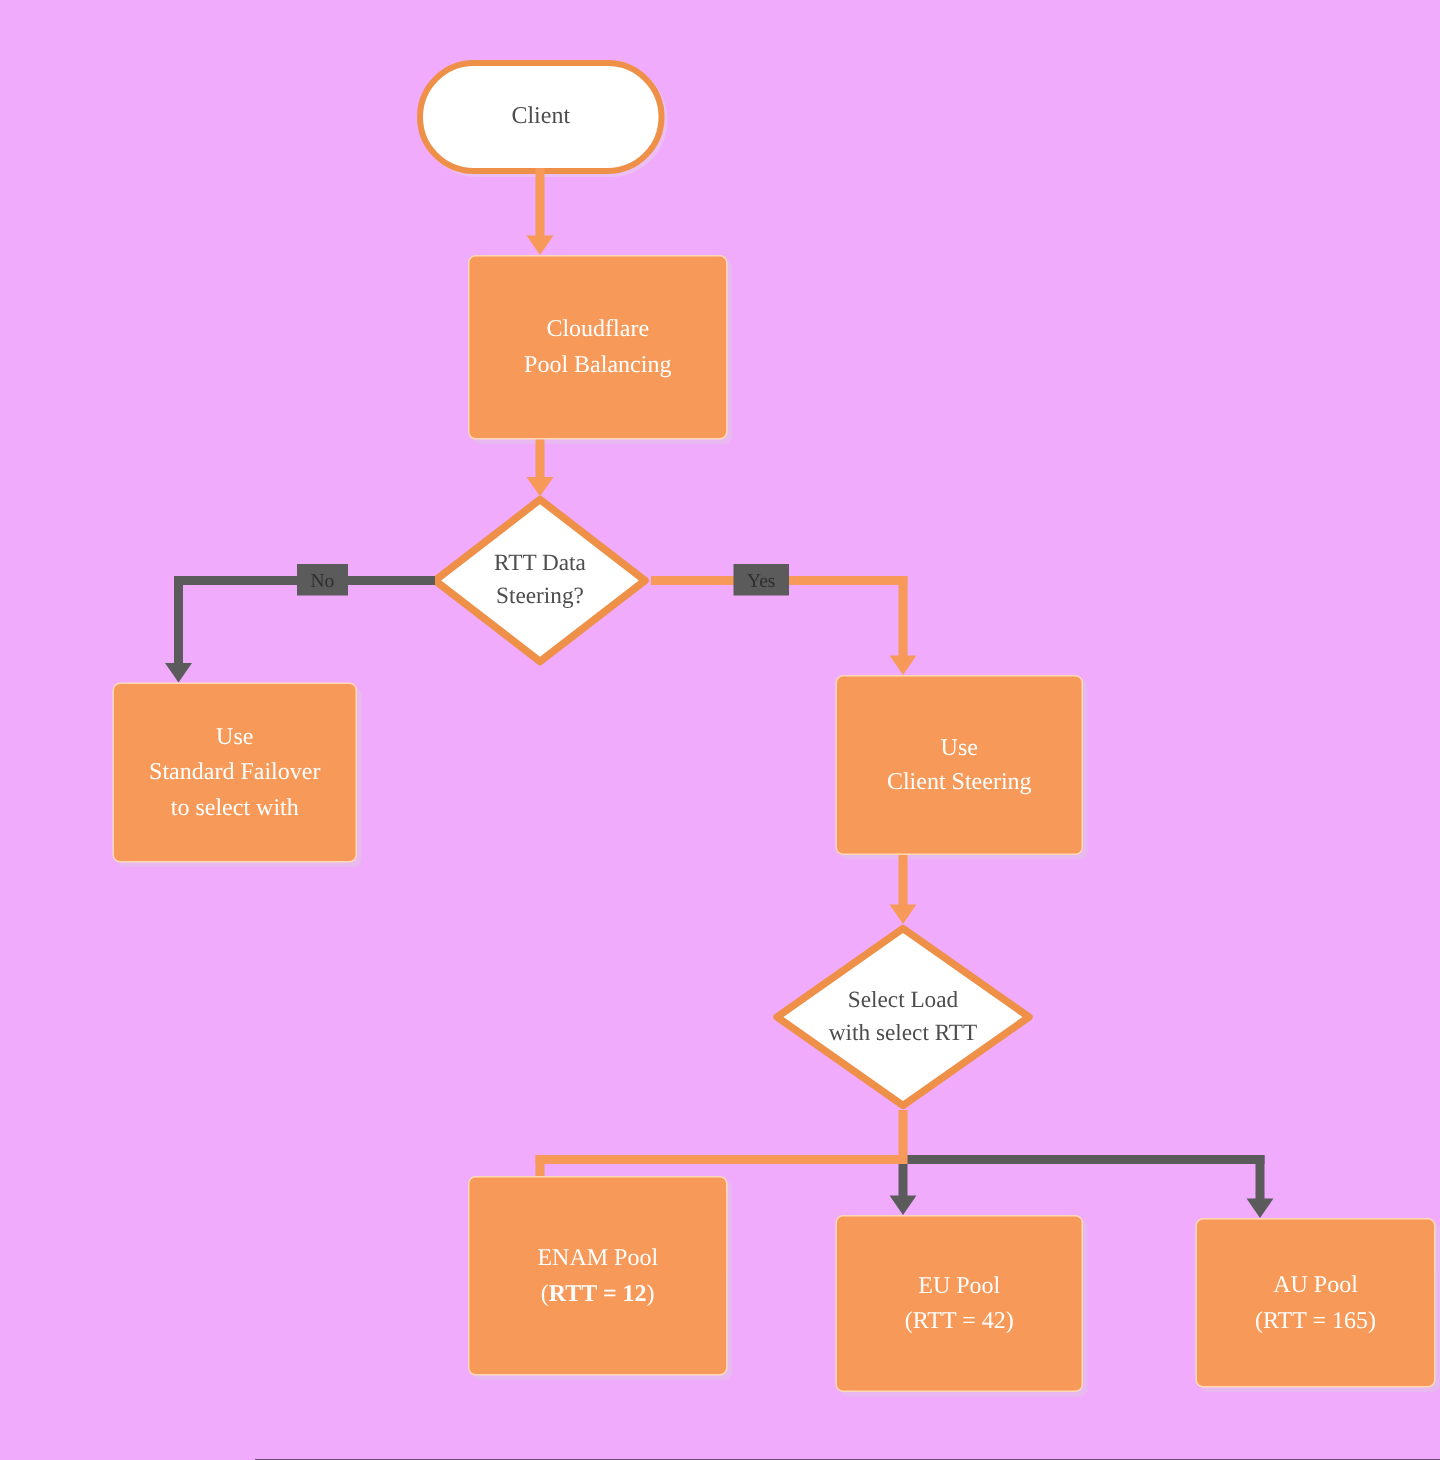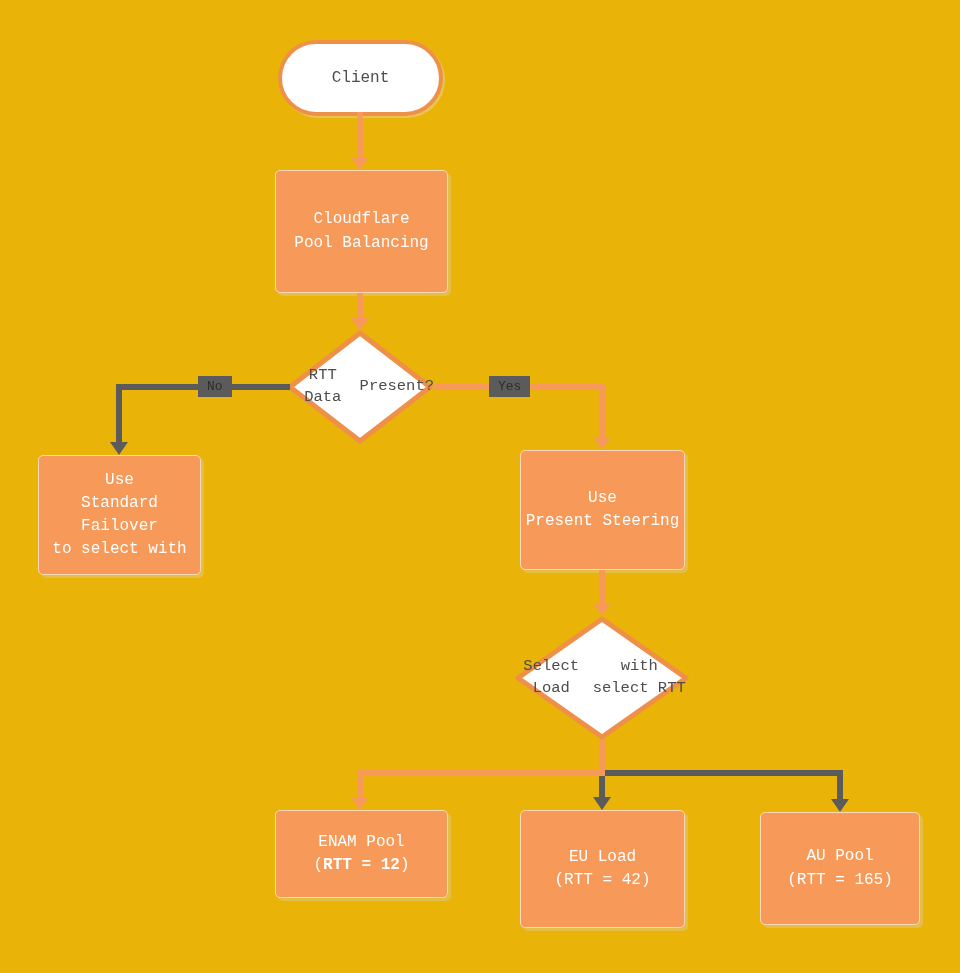--- a/index.html
+++ b/index.html
@@ -4,22 +4,22 @@
 <style>
   html, body {
     margin: 0;
     padding: 0;
     background: #000000;
   }
   .canvas {
     position: relative;
     width: 960px;
     height: 973px;
-    background: #eab308;
-    font-family: Liberation Mono, monospace;
+    background: #f0abfc;
+    font-family: Liberation Serif, serif;
     overflow: hidden;
   }
 
   
   .stadium {
     position: absolute;
     background: #ffffff;
     border: 4px solid #ef9049;
     border-radius: 40px;
     display: flex;
@@ -38,33 +38,35 @@
     color: #ffffff;
     display: flex;
     flex-direction: column;
     align-items: center;
     justify-content: center;
     text-align: center;
     font-size: 16px;
     line-height: 1.45;
     box-shadow: 3px 3px 0 rgba(214,214,214,0.30);
     box-sizing: border-box;
+    margin-left: 37px;
   }
   .diamond {
     position: absolute;
   }
   .diamond svg {
     position: absolute;
     left: 0; top: 0;
     display: block;
   }
   .diamond-text {
     position: absolute;
     inset: 0;
     display: flex;
+    flex-direction: column;
     align-items: center;
     justify-content: center;
     text-align: center;
     color: #4d4d4d;
     font-size: 15.5px;
     line-height: 1.4;
   }
 
   
   .hline, .vline {
@@ -116,21 +118,21 @@
 
   <div class="vline orange" style="left:357px; top:293px; height:26px;"></div>
   <div class="arrow orange" style="left:351px; top:318px;"></div>
 
   <div class="diamond" style="left:286px; top:330px; width:148px; height:114px;">
     <svg width="148" height="114" viewBox="0 0 148 114">
       <polygon points="74,3 144,57 74,111 4,57" fill="#ffffff" stroke="#ef9049" stroke-width="5" stroke-linejoin="round"></polygon>
     </svg>
     <div class="diamond-text">
       <span>RTT Data</span>
-      <span>Present?</span>
+      <span>Steering?</span>
     </div>
   </div>
 
   <div class="hline gray" style="left:116px; top:384px; width:174px;"></div>
   <div class="vline gray" style="left:116px; top:384px; height:59px;"></div>
   <div class="arrow gray" style="left:110px; top:442px;"></div>
   <div class="edge-label" style="left:198px; top:376px;">No</div>
 
   <div class="box" style="left:38px; top:455px; width:163px; height:120px;">
     <span>Use</span>
@@ -138,21 +140,21 @@
     <span>to select with</span>
   </div>
 
   <div class="hline orange" style="left:434px; top:384px; width:171px;"></div>
   <div class="vline orange" style="left:599px; top:384px; height:54px;"></div>
   <div class="arrow orange" style="left:593px; top:437px;"></div>
   <div class="edge-label" style="left:489px; top:376px;">Yes</div>
 
   <div class="box" style="left:520px; top:450px; width:165px; height:120px;">
     <span>Use</span>
-    <span>Present Steering</span>
+    <span>Client Steering</span>
   </div>
 
   <div class="vline orange" style="left:599px; top:570px; height:34px;"></div>
   <div class="arrow orange" style="left:593px; top:603px;"></div>
 
   <div class="diamond" style="left:514px; top:616px; width:176px; height:124px;">
     <svg width="176" height="124" viewBox="0 0 176 124">
       <polygon points="88,3 172,62 88,121 4,62" fill="#ffffff" stroke="#ef9049" stroke-width="5" stroke-linejoin="round"></polygon>
     </svg>
     <div class="diamond-text">
@@ -167,29 +169,29 @@
 
   <div class="vline orange" style="left:357px; top:770px; height:28px;"></div>
   <div class="arrow orange" style="left:351px; top:797px;"></div>
 
   <div class="vline gray" style="left:599px; top:776px; height:22px;"></div>
   <div class="arrow gray" style="left:593px; top:797px;"></div>
 
   <div class="vline gray" style="left:837px; top:770px; height:30px;"></div>
   <div class="arrow gray" style="left:831px; top:799px;"></div>
 
-  <div class="box" style="left:275px; top:810px; width:173px; height:88px;">
+  <div class="box" style="left:275px; top:784px; width:173px; height:133px;">
     <span>ENAM Pool</span>
     <span>
       <span>(</span><span class="bold">RTT = 12</span><span>)</span>
     </span>
   </div>
 
   <div class="box" style="left:520px; top:810px; width:165px; height:118px;">
-    <span>EU Load</span>
+    <span>EU Pool</span>
     <span>(RTT = 42)</span>
   </div>
 
   <div class="box" style="left:760px; top:812px; width:160px; height:113px;">
     <span>AU Pool</span>
     <span>(RTT = 165)</span>
   </div>
 
 </div>
 

